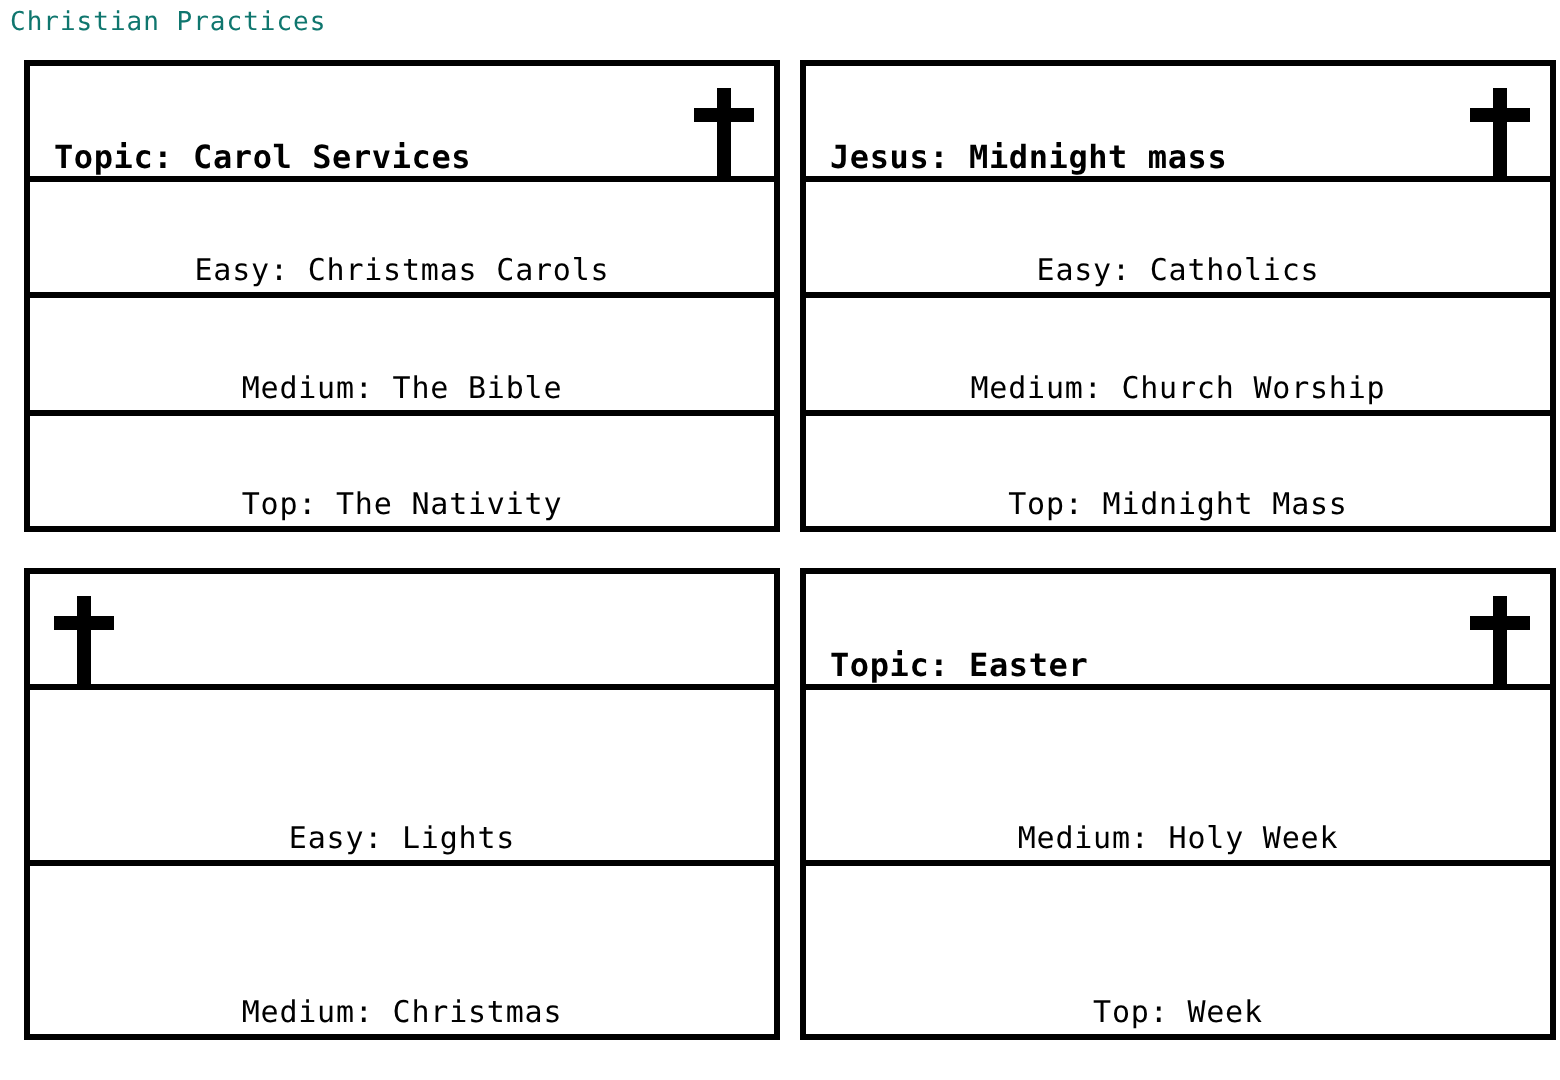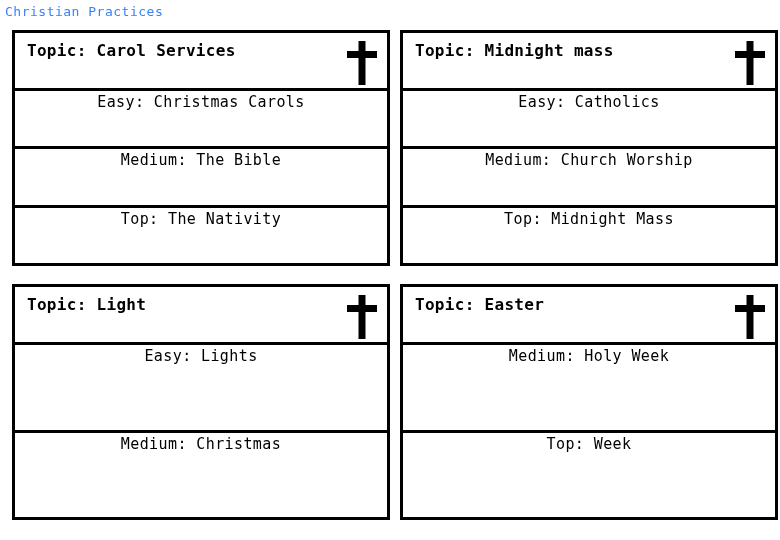--- a/index.html
+++ b/index.html
@@ -18,21 +18,21 @@
   }
 
   #page-title {
     position: absolute;
     left: 5px;
     top: 3px;
     font-size: 13px;
     line-height: 17px;
     letter-spacing: 0.5px;
     white-space: nowrap;
-    color: #3b82f6;
+    color: #0f766e;
   }
 
   #card-grid {
     position: absolute;
     left: 0;
     top: 30px;
     width: 780px;
     height: 500px;
     display: grid;
     grid-template-columns: 378px 378px;
@@ -49,21 +49,21 @@
     box-sizing: border-box;
     display: flex;
     flex-direction: column;
     overflow: hidden;
   }
 
   .card-header {
     flex: 0 0 58px;
     border-bottom: 3px solid #000000;
     display: flex;
-    align-items: flex-start;
+    align-items: flex-end;
     justify-content: space-between;
     padding: 8px 10px 0 12px;
     box-sizing: border-box;
   }
 
   .card-header-title {
     font-size: 16px;
     font-weight: bold;
     letter-spacing: 0.3px;
     white-space: nowrap;
@@ -74,21 +74,21 @@
     flex: 0 0 auto;
     display: block;
     width: 30px;
     height: 44px;
   }
 
   .card-row {
     flex: 1 1 0;
     border-bottom: 3px solid #000000;
     display: flex;
-    align-items: flex-start;
+    align-items: flex-end;
     justify-content: center;
     text-align: center;
     box-sizing: border-box;
     padding: 0 8px;
   }
   .card-row:last-child {
     border-bottom: none;
   }
 
   .card-row-text {
@@ -118,40 +118,39 @@
     <div class="card-row">
       <span class="card-row-text">Medium: The Bible</span>
     </div>
     <div class="card-row">
       <span class="card-row-text">Top: The Nativity</span>
     </div>
   </div>
 
   <div class="card">
     <div class="card-header">
-      <div class="card-header-title">Topic: Midnight mass</div>
+      <div class="card-header-title">Jesus: Midnight mass</div>
       <svg class="cross-icon" viewBox="0 0 30 44" xmlns="http://www.w3.org/2000/svg">
         <rect x="11.5" y="0" width="7" height="44" fill="#000000"></rect>
         <rect x="0" y="10" width="30" height="7" fill="#000000"></rect>
       </svg>
     </div>
     <div class="card-row">
       <span class="card-row-text">Easy: Catholics</span>
     </div>
     <div class="card-row">
       <span class="card-row-text">Medium: Church Worship</span>
     </div>
     <div class="card-row">
       <span class="card-row-text">Top: Midnight Mass</span>
     </div>
   </div>
 
   <div class="card">
     <div class="card-header">
-      <div class="card-header-title">Topic: Light</div>
       <svg class="cross-icon" viewBox="0 0 30 44" xmlns="http://www.w3.org/2000/svg">
         <rect x="11.5" y="0" width="7" height="44" fill="#000000"></rect>
         <rect x="0" y="10" width="30" height="7" fill="#000000"></rect>
       </svg>
     </div>
     <div class="card-row">
       <span class="card-row-text">Easy: Lights</span>
     </div>
     <div class="card-row">
       <span class="card-row-text">Medium: Christmas</span>

